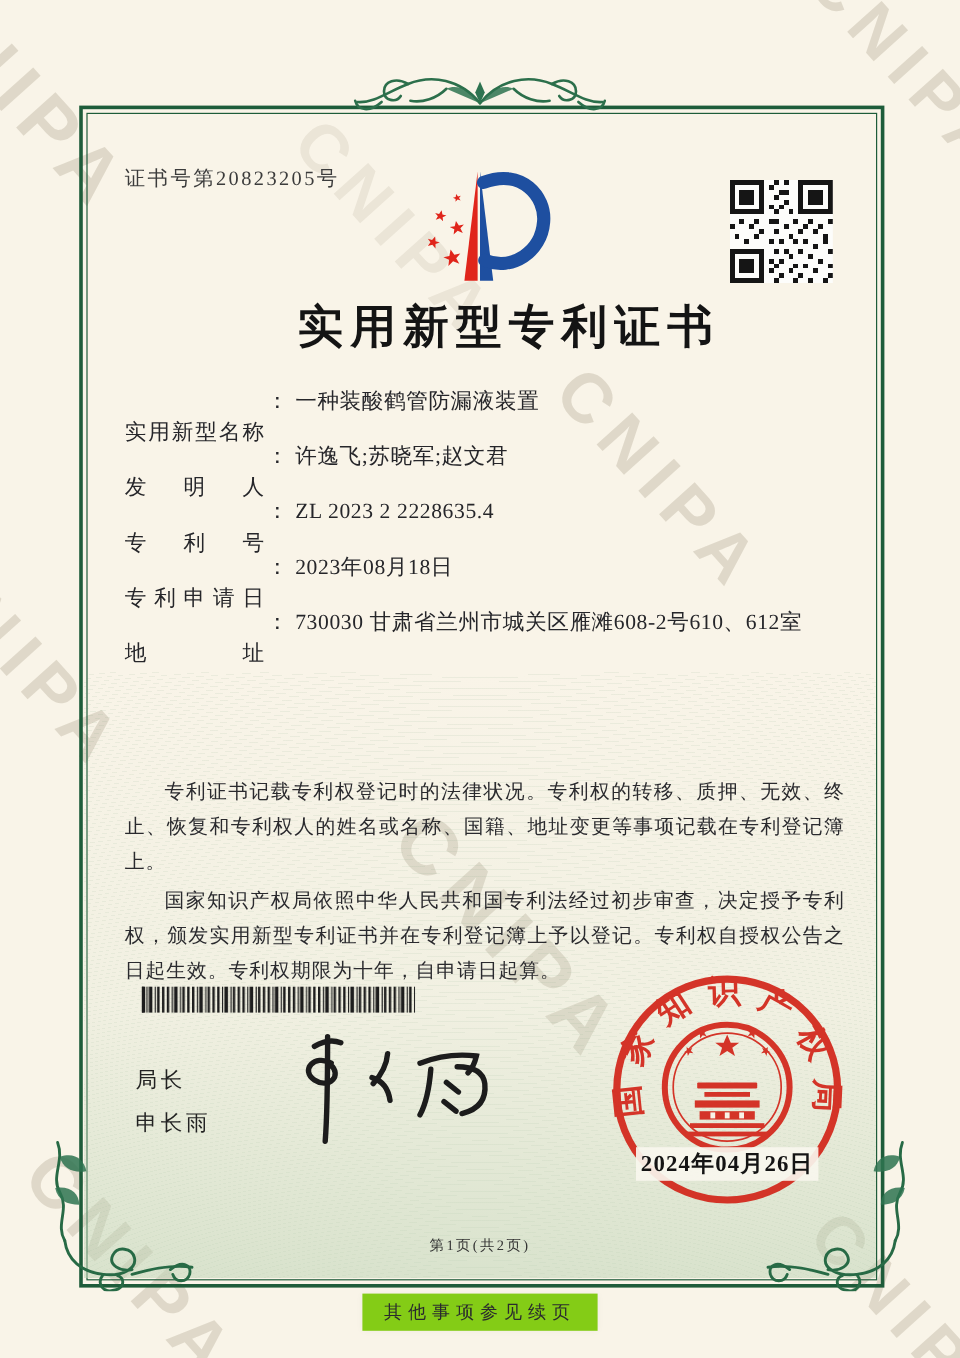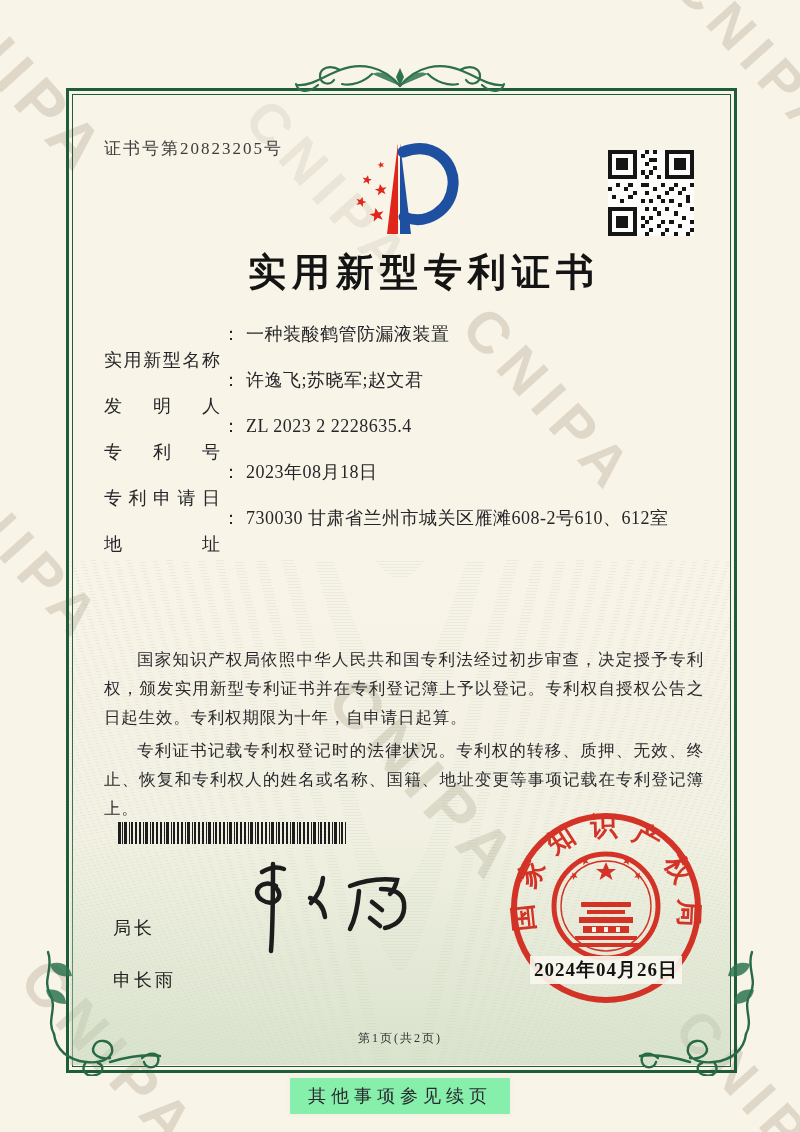--- a/index.html
+++ b/index.html
@@ -40,33 +40,33 @@
   .pair2 .flabel{width:108px;}
 
   .paras{position:absolute;left:104px;top:645px;width:600px;font-size:16.5px;line-height:29px;
       color:#2a2a2e;text-align:justify;letter-spacing:0.8px;}
   .paras p{margin:0 0 4px 0;text-indent:2em;}
 
   .barcode{position:absolute;left:118px;top:822px;width:228px;height:22px;}
 
   .officer{position:absolute;left:113px;top:888px;font-family:"Liberation Sans","DejaVu Sans",sans-serif;
       font-size:18px;letter-spacing:3px;color:#222;}
-  .officer div{margin-bottom:12px;margin-top:28px;}
+  .officer div{margin-bottom:12px;}
   .signature{position:absolute;left:222px;top:856px;width:205px;height:102px;}
 
   .seal{position:absolute;left:508px;top:810px;width:196px;height:196px;}
   .seal svg{position:absolute;left:0;top:0;}
   .seal-date{position:absolute;left:50%;top:146px;transform:translateX(-50%);
       font-size:19px;font-weight:700;color:#141414;letter-spacing:1px;white-space:nowrap;
       background:rgba(249,246,238,0.92);padding:1px 4px;}
 
   .page-info{position:absolute;left:0;top:1030px;width:100%;text-align:center;
       font-size:12px;letter-spacing:2px;color:#333;}
   .cont-note{position:absolute;left:50%;top:1078px;transform:translateX(-50%);
-      background:#86efac;padding:6px 18px;font-size:18px;letter-spacing:5px;color:#2a2a2e;
+      background:#84cc16;padding:6px 18px;font-size:15px;letter-spacing:5px;color:#2a2a2e;
       box-shadow:0 0 6px rgba(0,0,0,0.04);white-space:nowrap;}
 </style>
 </head>
 <body>
 
 <div class="page">
 
   <div class="wm" style="left:15px;top:75px;font-size:64px;">CNIPA</div>
   <div class="wm" style="left:758px;top:55px;font-size:56px;">CNIPA</div>
   <div class="wm" style="left:330px;top:190px;font-size:56px;opacity:.55;">CNIPA</div>
@@ -166,22 +166,22 @@
     </div>
     <div class="frow">
       <span class="flabel">专利申请日</span><span class="fcolon">：</span><span class="fvalue">2023年08月18日</span>
     </div>
     <div class="frow">
       <span class="flabel">地址</span><span class="fcolon">：</span><span class="fvalue tight">730030 甘肃省兰州市城关区雁滩608-2号610、612室</span>
     </div>
   </div>
 
   <div class="paras">
+    <p>专利证书记载专利权登记时的法律状况。专利权的转移、质押、无效、终止、恢复和专利权人的姓名或名称、国籍、地址变更等事项记载在专利登记簿上。</p>
     <p>国家知识产权局依照中华人民共和国专利法经过初步审查，决定授予专利权，颁发实用新型专利证书并在专利登记簿上予以登记。专利权自授权公告之日起生效。专利权期限为十年，自申请日起算。</p>
-    <p>专利证书记载专利权登记时的法律状况。专利权的转移、质押、无效、终止、恢复和专利权人的姓名或名称、国籍、地址变更等事项记载在专利登记簿上。</p>
   </div>
 
   <svg class="barcode" viewBox="0 0 228 22" preserveAspectRatio="none">
     <defs>
       <pattern id="bcp" width="21" height="22" patternUnits="userSpaceOnUse">
         <g fill="#1d1d1d">
           <rect x="0" width="2" height="22"></rect>
             <rect x="4" width="1" height="22"></rect>
           <rect x="6" width="3" height="22"></rect>
             <rect x="11" width="1" height="22"></rect>

